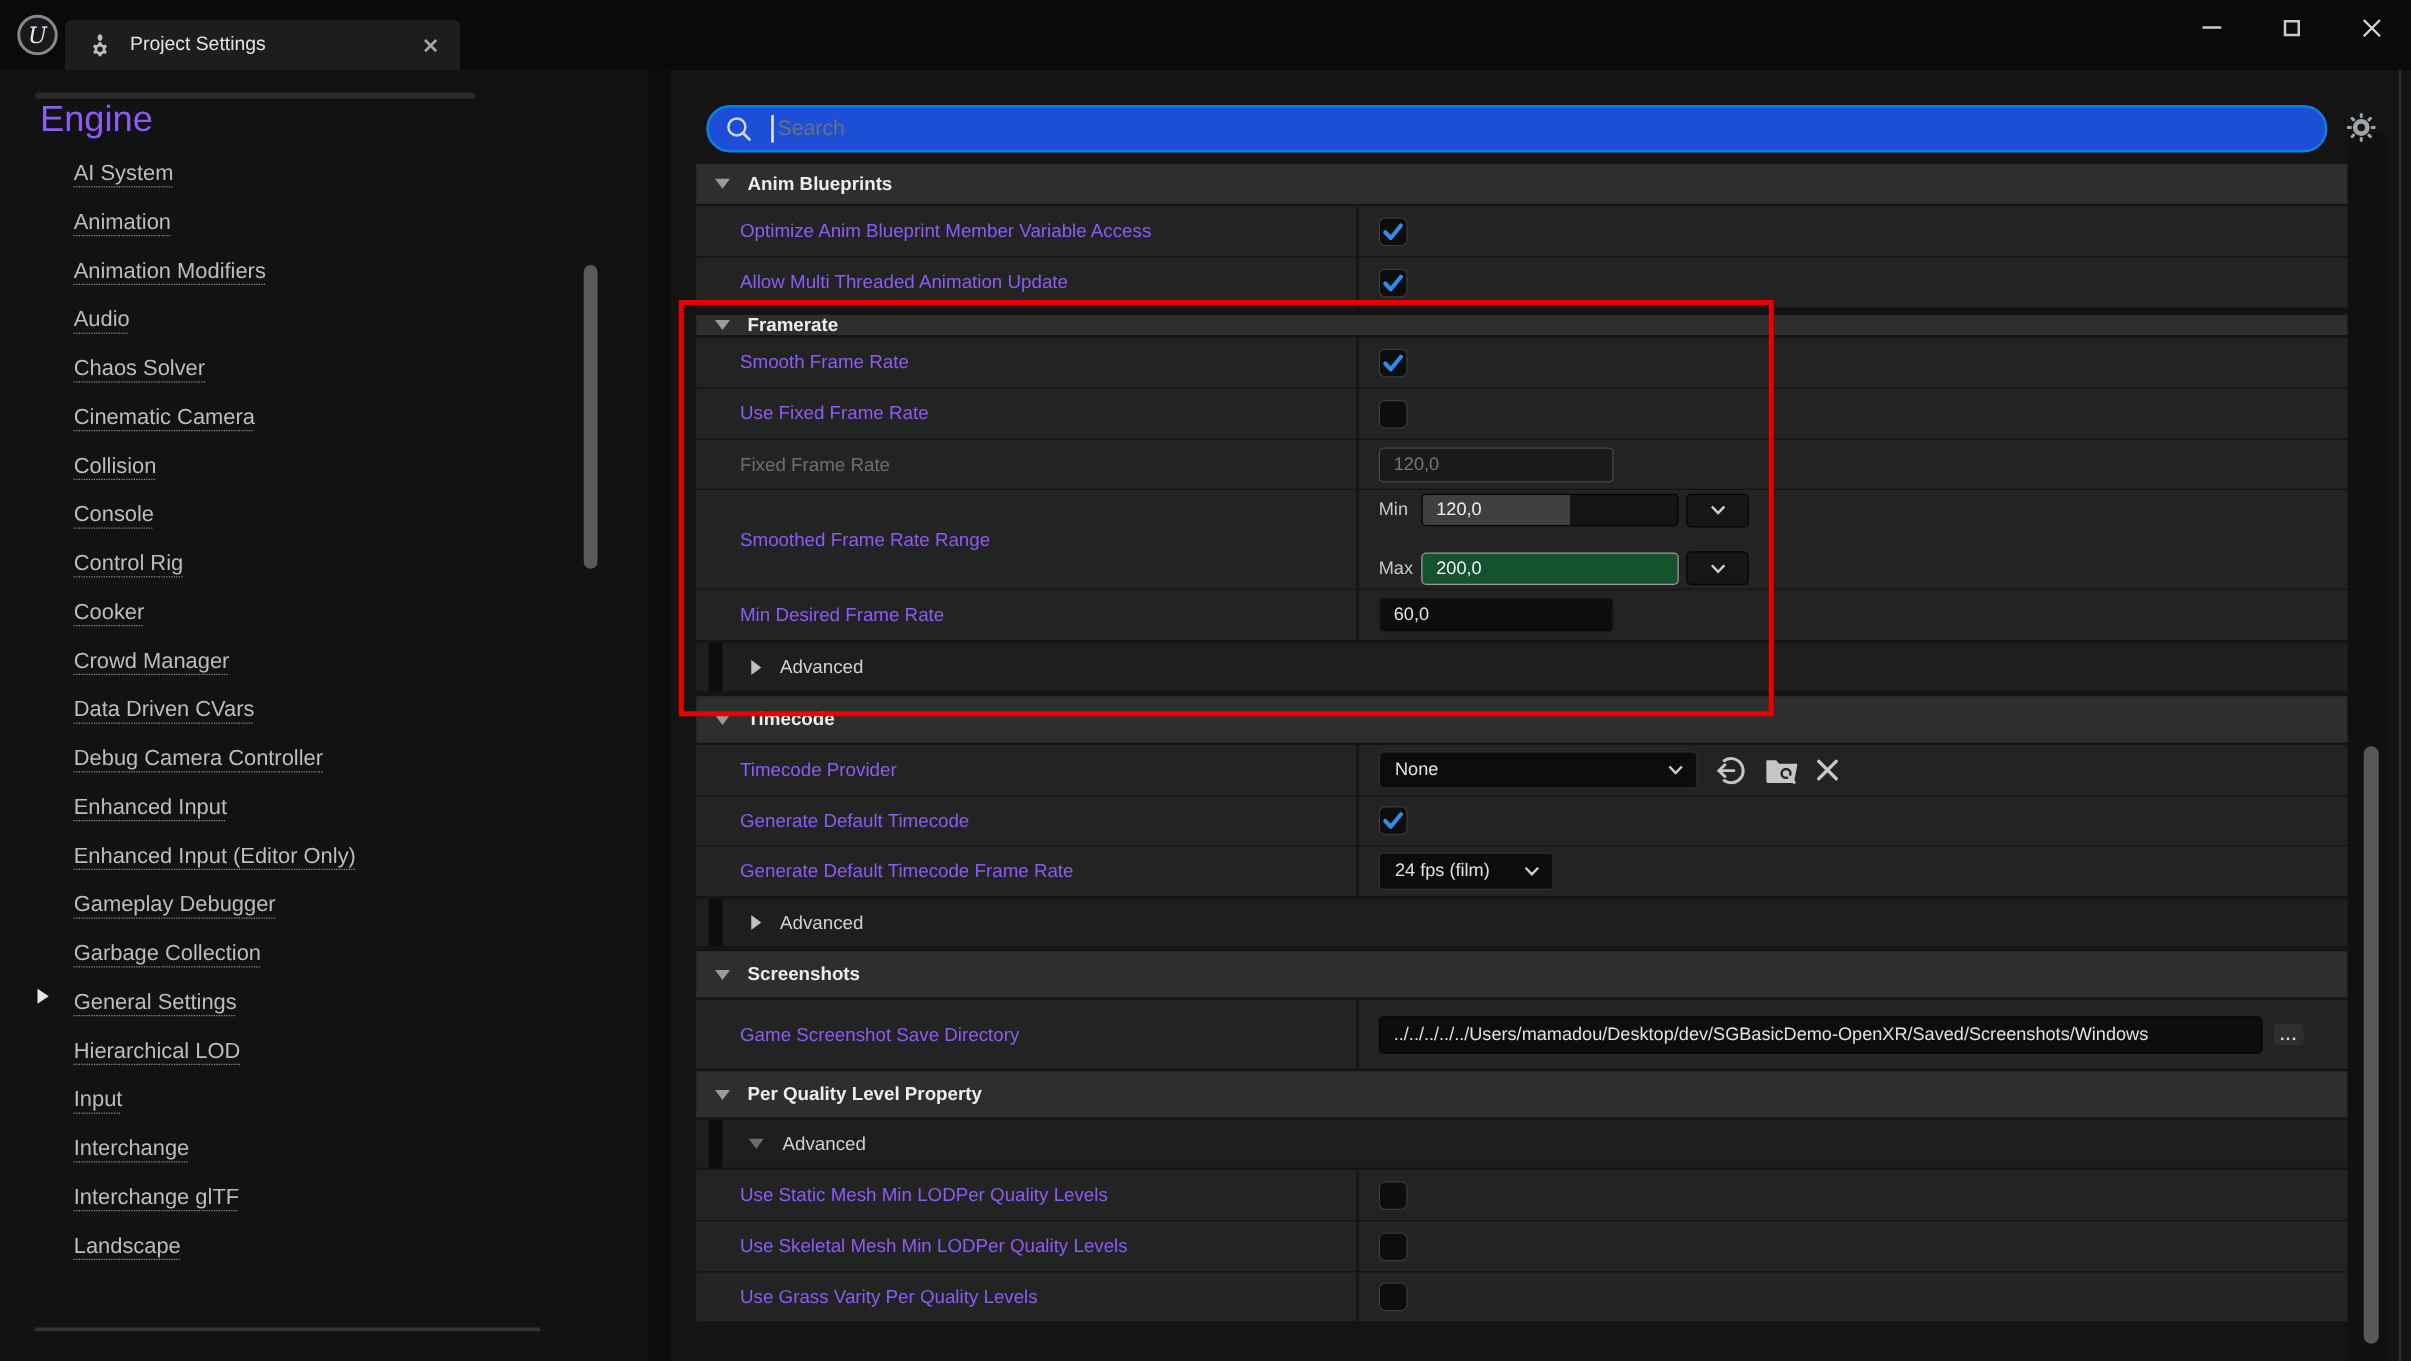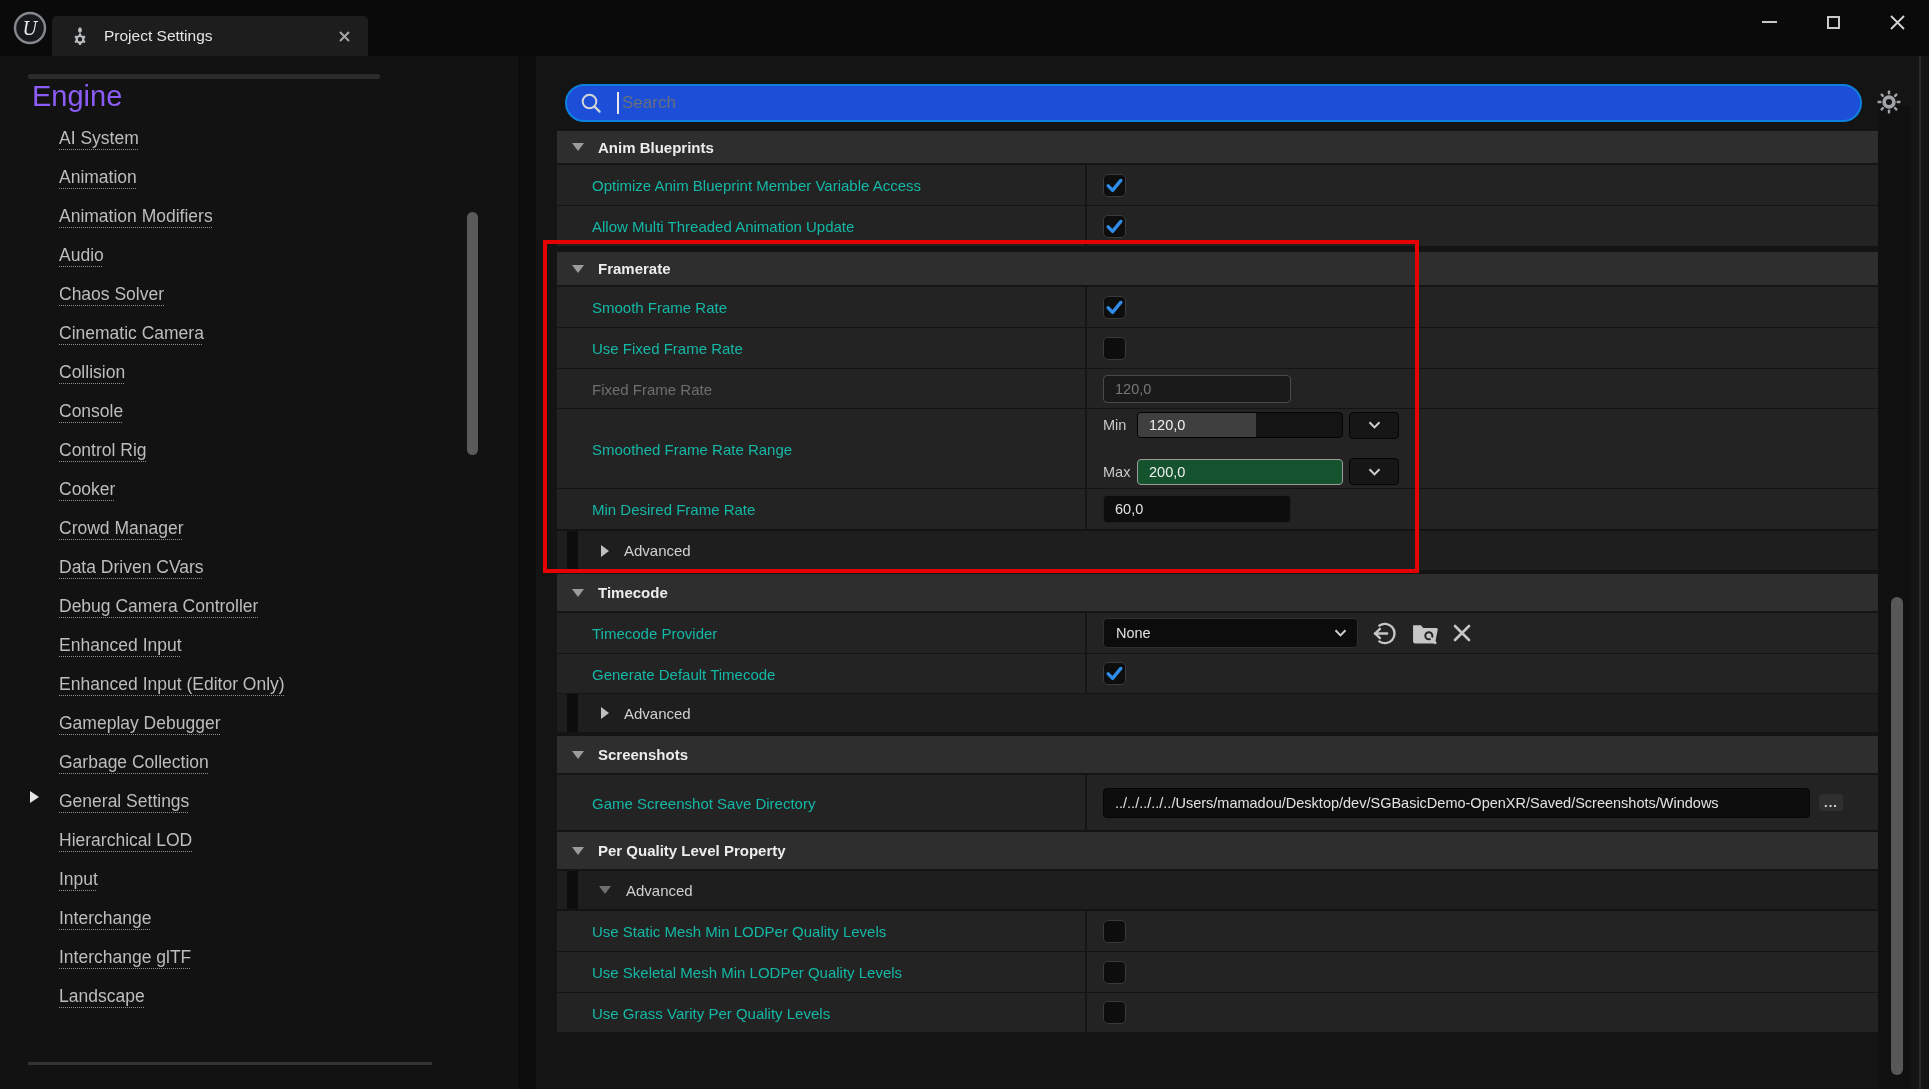--- a/index.html
+++ b/index.html
@@ -58,21 +58,21 @@
 
   #settings { position:absolute; left:21px; top:75px; width:1321px; }
 
   .srow { position:relative; background:#2e2e2e; display:flex; align-items:center; margin-bottom:2px; }
   .tri-down { width:0; height:0; border-top:8px solid #9b9b9b; border-left:6px solid transparent;
               border-right:6px solid transparent; margin-left:15px; }
   .stitle { margin-left:14px; font-size:15px; font-weight:bold; color:#ededed; }
 
   .row { position:relative; background:#232323; margin-bottom:1px; }
   .row .lbl { position:absolute; left:35px; top:50%; transform:translateY(-50%);
-              font-size:15px; color:#14b8a6; white-space:nowrap; }
+              font-size:15px; color:#8b5cf6; white-space:nowrap; }
   .row .lbl.dim { color:#6f6f6f; }
   .vdiv { position:absolute; left:528px; top:0; bottom:0; width:2px; background:#151515; }
   .val { position:absolute; left:546px; top:0; bottom:0; display:flex; align-items:center; }
 
   .cb { width:23px; height:23px; background:#0d0d0d; border:1px solid #3a3a3a; border-radius:5px;
         display:flex; align-items:center; justify-content:center; }
   .cb svg { display:none; }
   .cb.on svg { display:block; }
 
   .txt-input { height:28px; background:#0f0f0f; border:1px solid #2c2c2c; border-radius:4px;
@@ -287,21 +287,21 @@
         <span class="vdiv"></span>
         <div class="val">
             <span class="cb on">
           <svg width="17" height="15" viewBox="0 0 17 15">
                 <path d="M2.2 7.8 L6.6 12.4 L14.8 2.4" fill="none" stroke="#2f8de9" stroke-width="3.3" stroke-linecap="round" stroke-linejoin="round"></path>
               </svg>
         </span>
           </div>
       </div>
 
-      <div class="srow" style="height:33px">
+      <div class="srow" style="height:16px">
         <span class="tri-down"></span>
         <span class="stitle">Framerate</span>
       </div>
       <div class="row" style="height:40px">
         <span class="lbl">Smooth Frame Rate</span>
         <span class="vdiv"></span>
         <div class="val">
             <span class="cb on">
           <svg width="17" height="15" viewBox="0 0 17 15">
                 <path d="M2.2 7.8 L6.6 12.4 L14.8 2.4" fill="none" stroke="#2f8de9" stroke-width="3.3" stroke-linecap="round" stroke-linejoin="round"></path>
@@ -414,20 +414,34 @@
         <span class="lbl">Generate Default Timecode</span>
         <span class="vdiv"></span>
         <div class="val">
             <span class="cb on">
           <svg width="17" height="15" viewBox="0 0 17 15">
                 <path d="M2.2 7.8 L6.6 12.4 L14.8 2.4" fill="none" stroke="#2f8de9" stroke-width="3.3" stroke-linecap="round" stroke-linejoin="round"></path>
               </svg>
         </span>
           </div>
       </div>
+      <div class="row" style="height:40px;margin-bottom:2px">
+        <span class="lbl">Generate Default Timecode Frame Rate</span>
+        <span class="vdiv"></span>
+        <div class="val">
+          <div class="dropdown" style="width:140px">
+            <span class="dd-label">24 fps (film)</span>
+            <span class="dd-chev">
+              <svg width="13" height="8" viewBox="0 0 13 8">
+                  <path d="M1.5 1.2 L6.5 6.4 L11.5 1.2" fill="none" stroke="#cfcfcf" stroke-width="2"></path>
+                </svg>
+            </span>
+          </div>
+        </div>
+      </div>
       <div class="row adv" style="height:38px;margin-bottom:4px">
         <span class="indent"></span>
         <span class="tri-right"></span>
         <span class="advlbl">Advanced</span>
       </div>
 
       <div class="srow" style="height:37px">
         <span class="tri-down"></span>
         <span class="stitle">Screenshots</span>
       </div>

